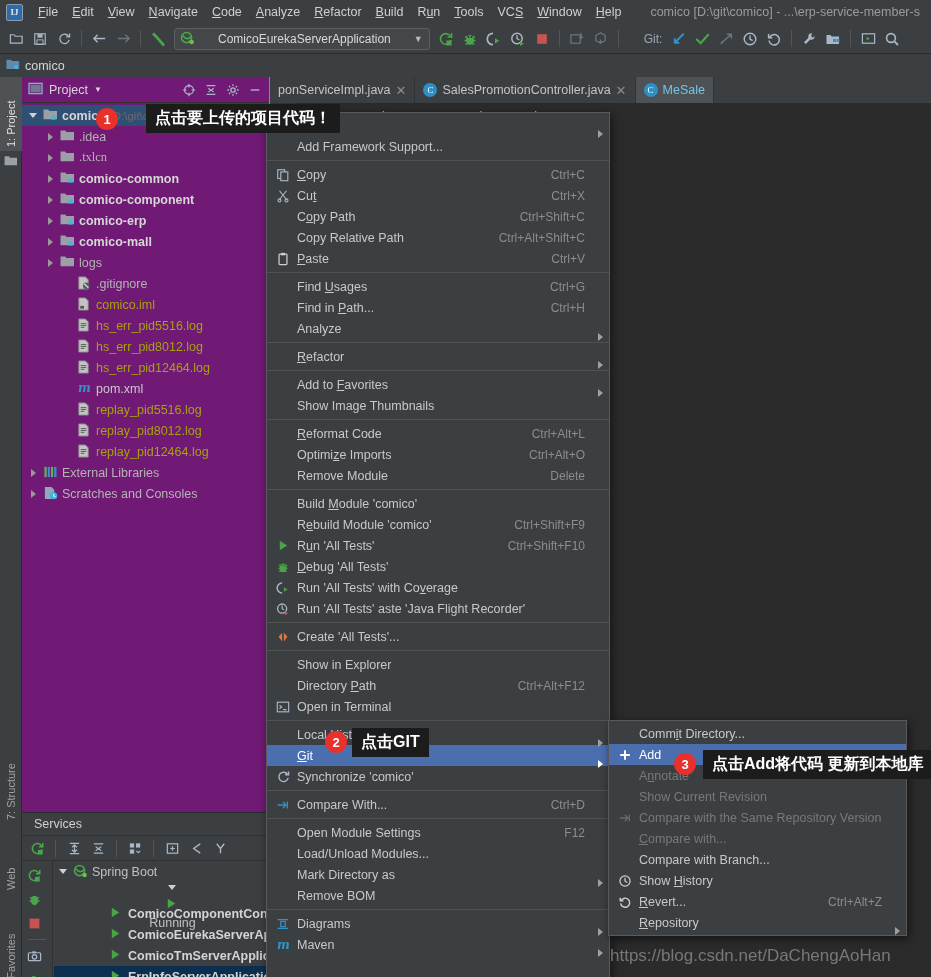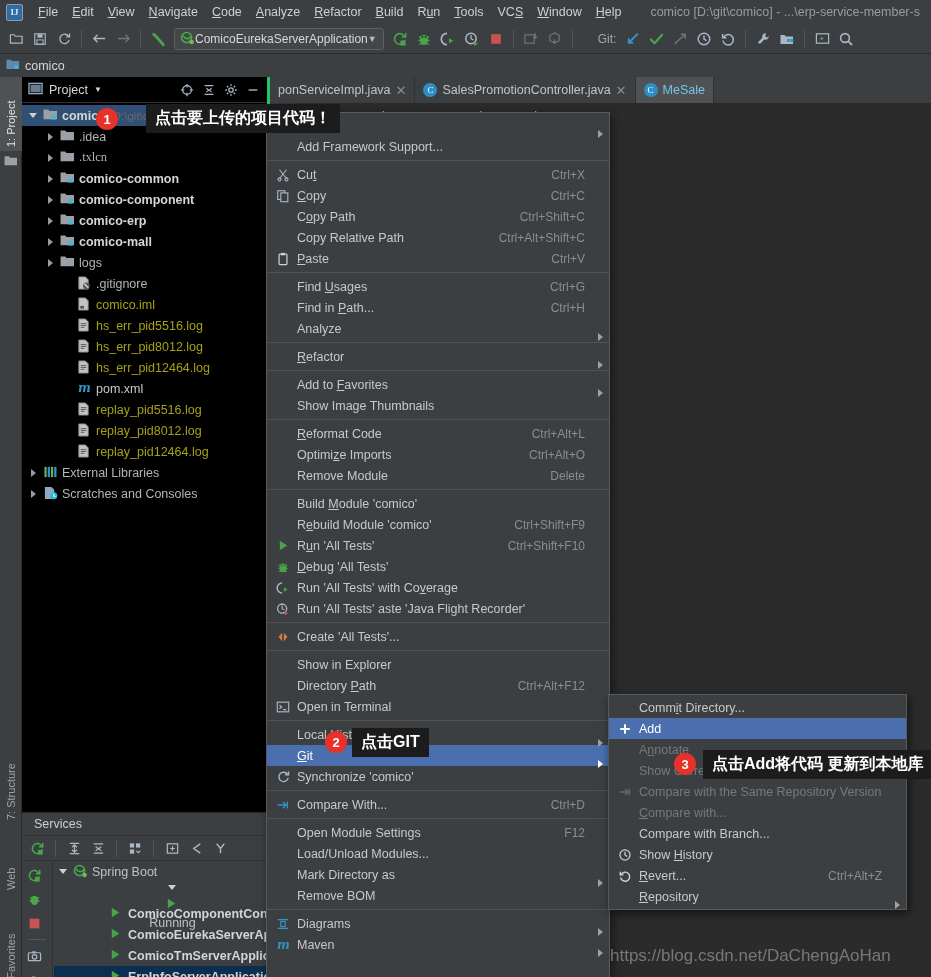--- a/index.html
+++ b/index.html
@@ -40,21 +40,21 @@
     position:absolute; left:0; top:24px; width:931px; height:30px;
     background:#3c3f41; display:flex; align-items:center; padding:0 4px;
     border-bottom:1px solid #2b2b2b;
   }
   .tb-ico{
     width:24px; height:24px; display:flex; align-items:center; justify-content:center;
     color:#a9b7c6; flex:0 0 auto;
   }
   .tb-sep{ width:1px; height:17px; background:#555; margin:0 5px; flex:0 0 auto;}
   .runcfg{
-    display:flex; align-items:center; gap:0;
+    display:flex; align-items:center; gap:23px;
     height:22px; padding:0 6px 0 5px; margin:0 4px;
     border:1px solid #5e6060; border-radius:3px; background:#434749;
     font-size:12px; color:#d8d8d8; white-space:nowrap;
   }
   .git-lbl{ font-size:12px; color:#9aa7b4; margin:0 4px 0 20px; }
 
   
   .navbar{
     position:absolute; left:0; top:55px; width:931px; height:22px;
     background:#3c3f41; display:flex; align-items:center; padding-left:6px; gap:5px;
@@ -70,21 +70,21 @@
     position:absolute; left:0; width:22px;
     writing-mode:vertical-rl; transform:rotate(180deg);
     font-size:11px; color:#a3a3a3; white-space:nowrap;
     display:flex; align-items:center; gap:4px; padding:4px 0;
   }
   .vtab.active{ background:#4e5254; color:#e0e0e0; }
 
   
   .projpanel{
     position:absolute; left:22px; top:77px; width:248px; height:735px;
-    background:#000000; border-right:3px solid #22c55e;
+    background:#701a75; border-right:1px solid #22c55e;
   }
   .proj-header{
     height:26px; display:flex; align-items:center; gap:6px; padding:0 6px;
     font-size:12.5px; color:#d6d6d6;
     border-bottom:1px solid #323232;
   }
   .proj-header .spacer{ flex:1; }
   .ph-ico{ width:16px;height:16px;display:flex;align-items:center;justify-content:center;color:#a9b7c6;}
   .tree{ position:relative; padding-top:2px; font-size:12.5px; }
   .row{
@@ -169,21 +169,21 @@
   .marrow::after{
     content:""; position:absolute; right:0; top:4px;
     border-left:5px solid #a0a0a0; border-top:4px solid transparent; border-bottom:4px solid transparent;
   }
   .mitem.hl .marrow::after{ border-left-color:#ffffff; }
   .msep{ height:1px; background:#515151; margin:3px 0; }
   .u{ text-decoration:underline; }
 
   
   .submenu{
-    position:absolute; left:608px; top:694px; width:299px;
+    position:absolute; left:608px; top:720px; width:299px;
     background:#3c3f41; border:1px solid #5a5a5a;
     box-shadow:2px 3px 9px rgba(0,0,0,.55);
     padding:2px 0; font-size:12.5px; z-index:60;
   }
 
   
   .services{
     position:absolute; left:22px; top:812px; width:248px; height:165px;
     background:#3c3f41; border-top:1px solid #2b2b2b; border-right:1px solid #2b2b2b;
   }
@@ -806,38 +806,38 @@
       </div>
       <div class="mitem">
         <span class="mico"></span>
         <span class="mtext">Add Framework Support...</span>
         <span class="" style="width: 12px;"></span>
       </div>
       <div class="msep"></div>
       <div class="mitem">
         <span class="mico">
           <svg width="14" height="14" viewBox="0 0 16 16">
+            <rect x="2" y="2" width="8" height="10" fill="none" stroke="#a9b7c6" stroke-width="1.3"></rect>
+            <rect x="5.5" y="4.5" width="8" height="10" fill="#3c3f41" stroke="#a9b7c6" stroke-width="1.3"></rect>
+          </svg>
+        </span>
+        <span class="mtext"><span class="u">C</span>opy</span>
+        <span class="macc">Ctrl+C</span>
+        <span class="" style="width: 12px;"></span>
+      </div>
+      <div class="mitem">
+        <span class="mico">
+          <svg width="14" height="14" viewBox="0 0 16 16">
             <path d="M4 2l8 10M12 2L4 12" stroke="#a9b7c6" stroke-width="1.3" fill="none"></path>
             <circle cx="4" cy="13" r="1.7" fill="none" stroke="#a9b7c6" stroke-width="1.3"></circle>
             <circle cx="12" cy="13" r="1.7" fill="none" stroke="#a9b7c6" stroke-width="1.3"></circle>
           </svg>
         </span>
         <span class="mtext">Cu<span class="u">t</span></span>
         <span class="macc">Ctrl+X</span>
-        <span class="" style="width: 12px;"></span>
-      </div>
-      <div class="mitem">
-        <span class="mico">
-          <svg width="14" height="14" viewBox="0 0 16 16">
-            <rect x="2" y="2" width="8" height="10" fill="none" stroke="#a9b7c6" stroke-width="1.3"></rect>
-            <rect x="5.5" y="4.5" width="8" height="10" fill="#3c3f41" stroke="#a9b7c6" stroke-width="1.3"></rect>
-          </svg>
-        </span>
-        <span class="mtext"><span class="u">C</span>opy</span>
-        <span class="macc">Ctrl+C</span>
         <span class="" style="width: 12px;"></span>
       </div>
       <div class="mitem">
         <span class="mico"></span>
         <span class="mtext">C<span class="u">o</span>py Path</span>
         <span class="macc">Ctrl+Shift+C</span>
         <span class="" style="width: 12px;"></span>
       </div>
       <div class="mitem">
         <span class="mico"></span>

